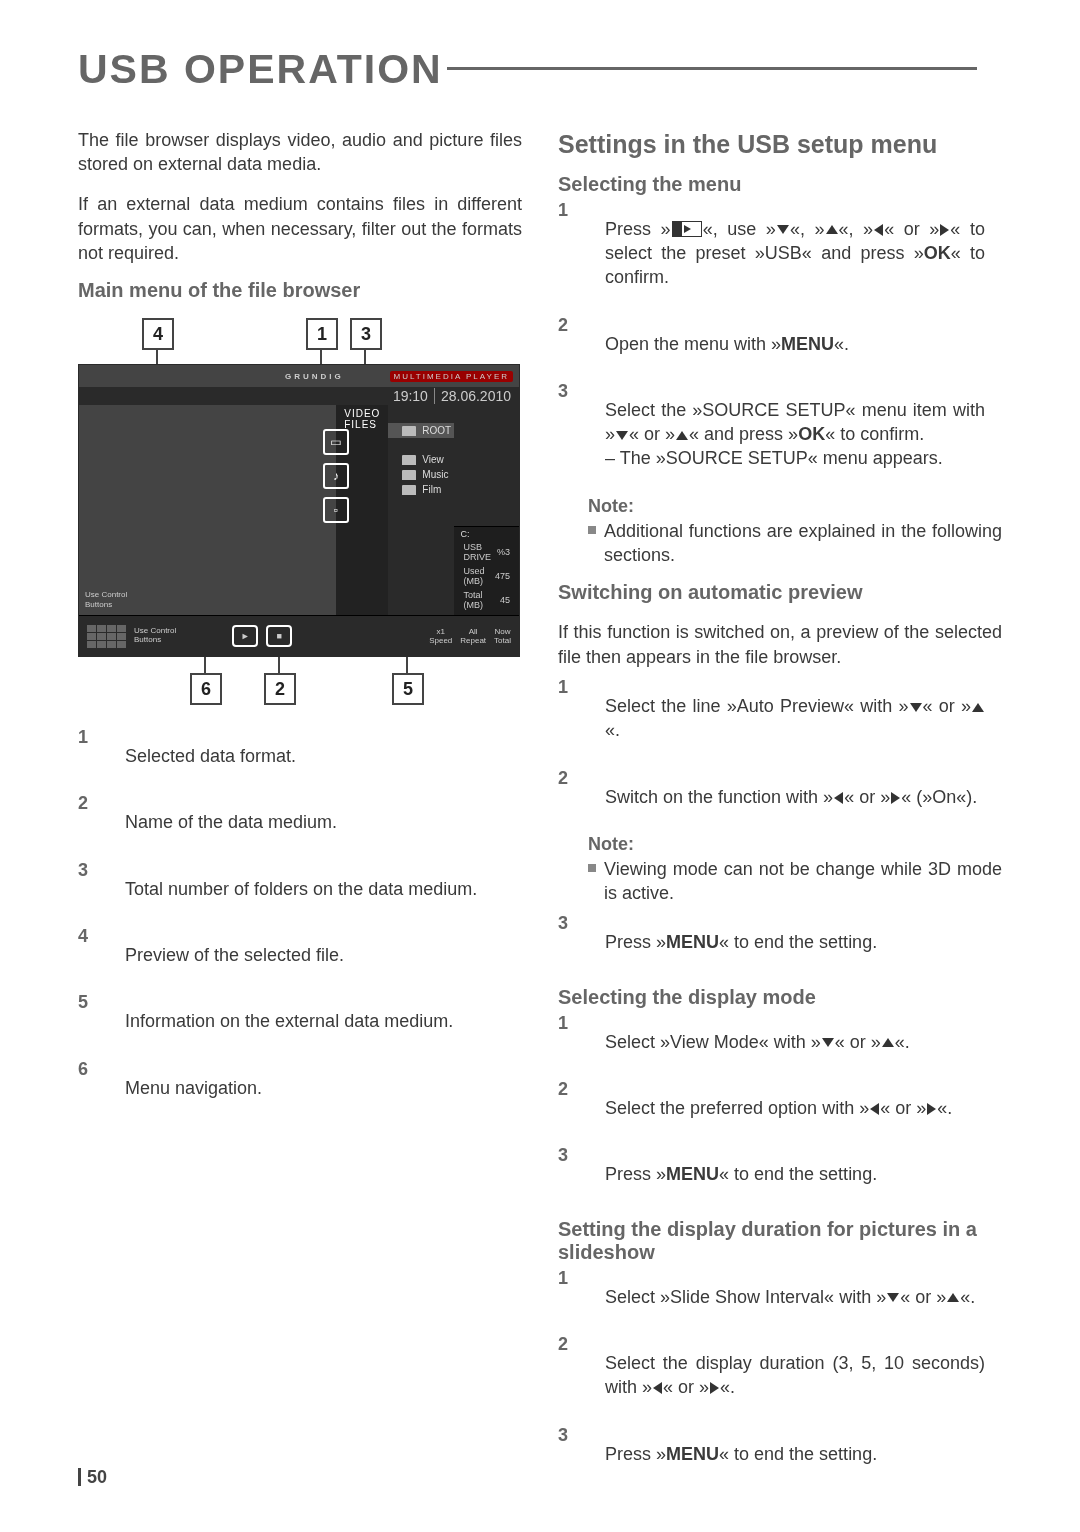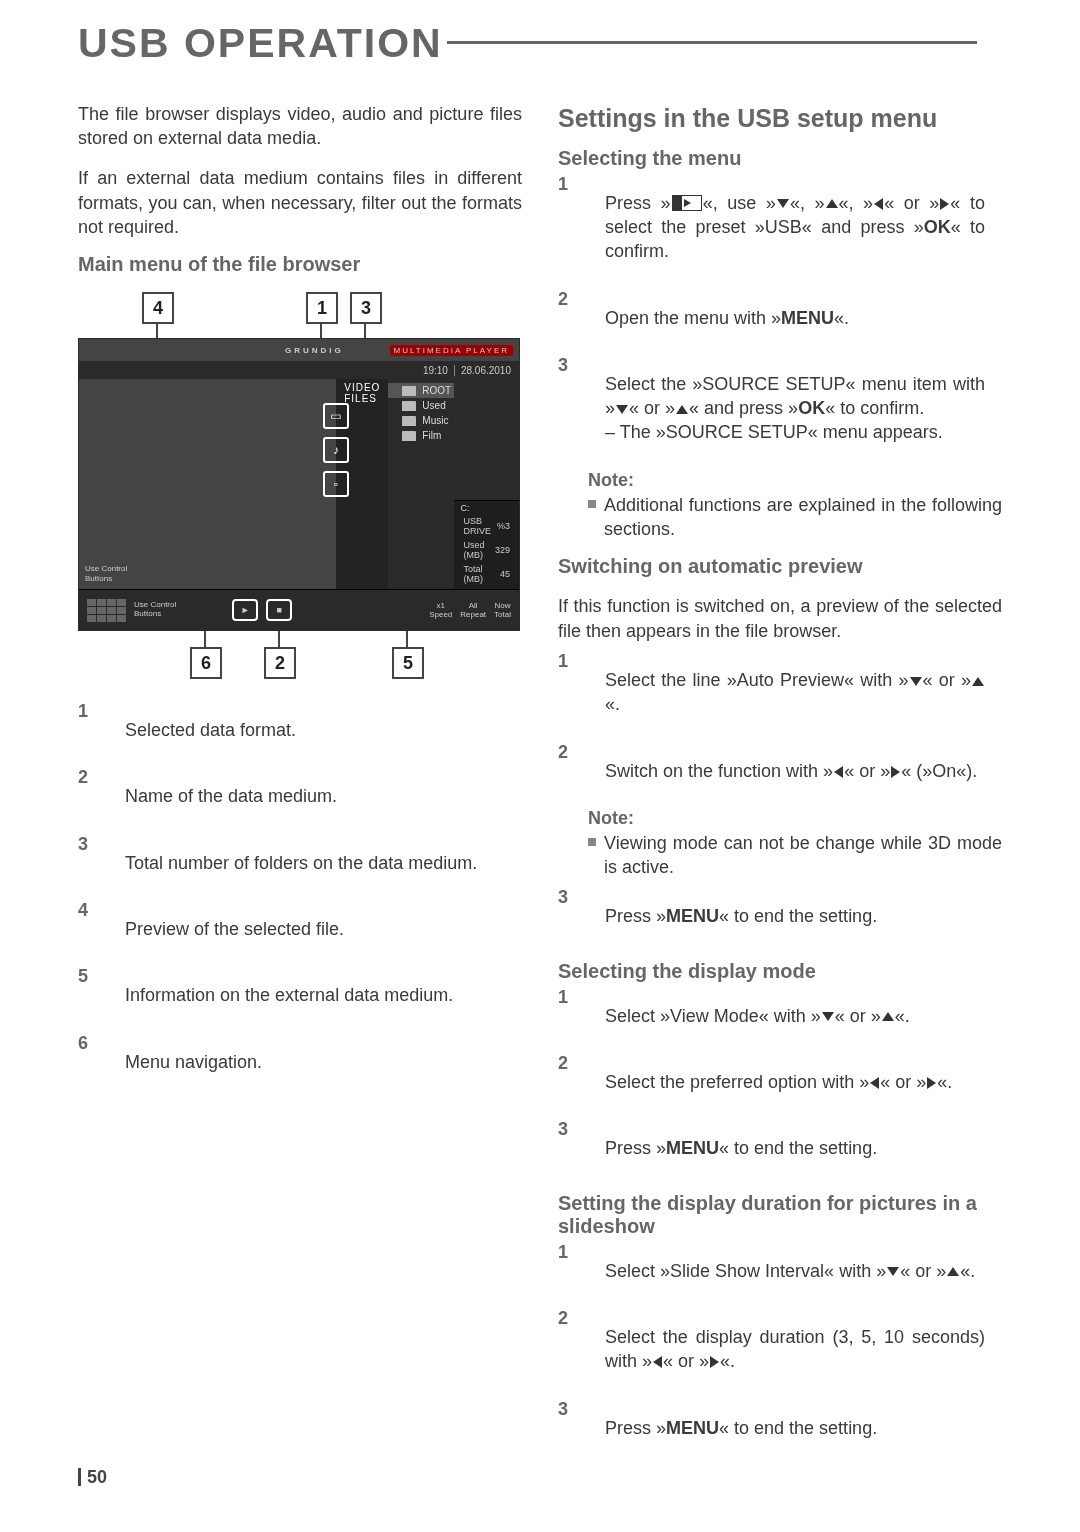--- a/index.html
+++ b/index.html
@@ -4,21 +4,21 @@
 <style>
   body {
     margin: 0;
     padding: 0;
     background: #fff;
     font-family: "Helvetica Neue", Arial, sans-serif;
     color: #3a3a3a;
     width: 1080px;
   }
   .page {
-    padding: 20px 78px 40px 78px;
+    padding: 46px 78px 40px 78px;
     box-sizing: border-box;
     width: 1080px;
     min-height: 1532px;
     position: relative;
   }
   .chapter {
     font-family: "Futura", "Arial Black", "Helvetica Neue", sans-serif;
     font-weight: 800;
     font-size: 41px;
     letter-spacing: 2px;
@@ -107,36 +107,36 @@
     width:440px; background:#2a2a2a; color:#ddd; position:relative;
     border:1px solid #2a2a2a;
   }
   .fb-top {
     height:22px; background:#444; display:flex; justify-content:flex-end;
     align-items:center; padding:0 6px; font-size:8px; letter-spacing:2px; color:#ccc;
   }
   .fb-top .brand { margin-right:auto; margin-left:200px; font-weight:700; letter-spacing:3px;}
   .fb-date {
     height:18px; display:flex; justify-content:flex-end; align-items:center;
-    padding:0 8px; font-size:10px; color:#ccc; gap:6px;
+    padding:0 8px; font-size:14px; color:#ccc; gap:6px;
   }
   .fb-date span { border-left:1px solid #888; padding-left:6px;}
   .fb-main { display:flex; height:210px; }
   .fb-left {
     width:260px; background:#444; display:flex; flex-direction:column;
     justify-content:flex-end; padding:6px;
   }
   .fb-left .ctrl { font-size:8px; color:#ccc; line-height:1.2; }
   .fb-right { flex:1; display:flex; flex-direction:row; }
   .fb-header {
     background:#222; color:#fff; font-size:10px; padding:3px 8px; letter-spacing:1px;
   }
   .fb-list { flex:1; padding:4px 6px; font-size:10px; color:#ddd; }
   .fb-row { display:flex; align-items:center; gap:6px; padding:2px 0 2px 8px; }
-  .fb-row.root { background:#555; margin:0 -6px; padding-left:14px; }
+  .fb-row.root { background:#555; margin:14px -6px; padding-left:14px; }
   .fb-row .ic-folder {
     width:14px; height:10px; background:#bbb; border-radius:1px 1px 0 0;
     position:relative;
   }
   .fb-sideicon {
     width:22px; height:22px; border:2px solid #fff; border-radius:3px;
     display:flex; align-items:center; justify-content:center; font-size:12px; color:#fff;
     margin:2px 0;
   }
   .fb-sideicons { position:absolute; left:244px; top:62px; display:flex; flex-direction:column; gap:4px;}
@@ -235,42 +235,42 @@
             </div>
             <div class="fb-right">
               <div class="fb-header">VIDEO FILES</div>
               <div class="fb-list">
                 <div class="fb-row root">
                     <span class="ic-folder"></span>
                     <span>ROOT</span>
                   </div>
                 <div class="fb-row">
                     <span class="ic-folder"></span>
-                    <span>Used</span>
+                    <span>View</span>
                   </div>
                 <div class="fb-row">
                     <span class="ic-folder"></span>
                     <span>Music</span>
                   </div>
                 <div class="fb-row">
                     <span class="ic-folder"></span>
                     <span>Film</span>
                   </div>
               </div>
               <div class="fb-drive">
                 <div>C:</div>
                 <table>
                   <tbody>
                       <tr>
                         <td>USB DRIVE</td>
                         <td style="text-align:right">%3</td>
                       </tr>
                   <tr>
                         <td>Used (MB)</td>
-                        <td style="text-align:right">329</td>
+                        <td style="text-align:right">475</td>
                       </tr>
                   <tr>
                         <td>Total (MB)</td>
                         <td style="text-align:right">45</td>
                       </tr>
                 </tbody>
                   </table>
               </div>
             </div>
           </div>

